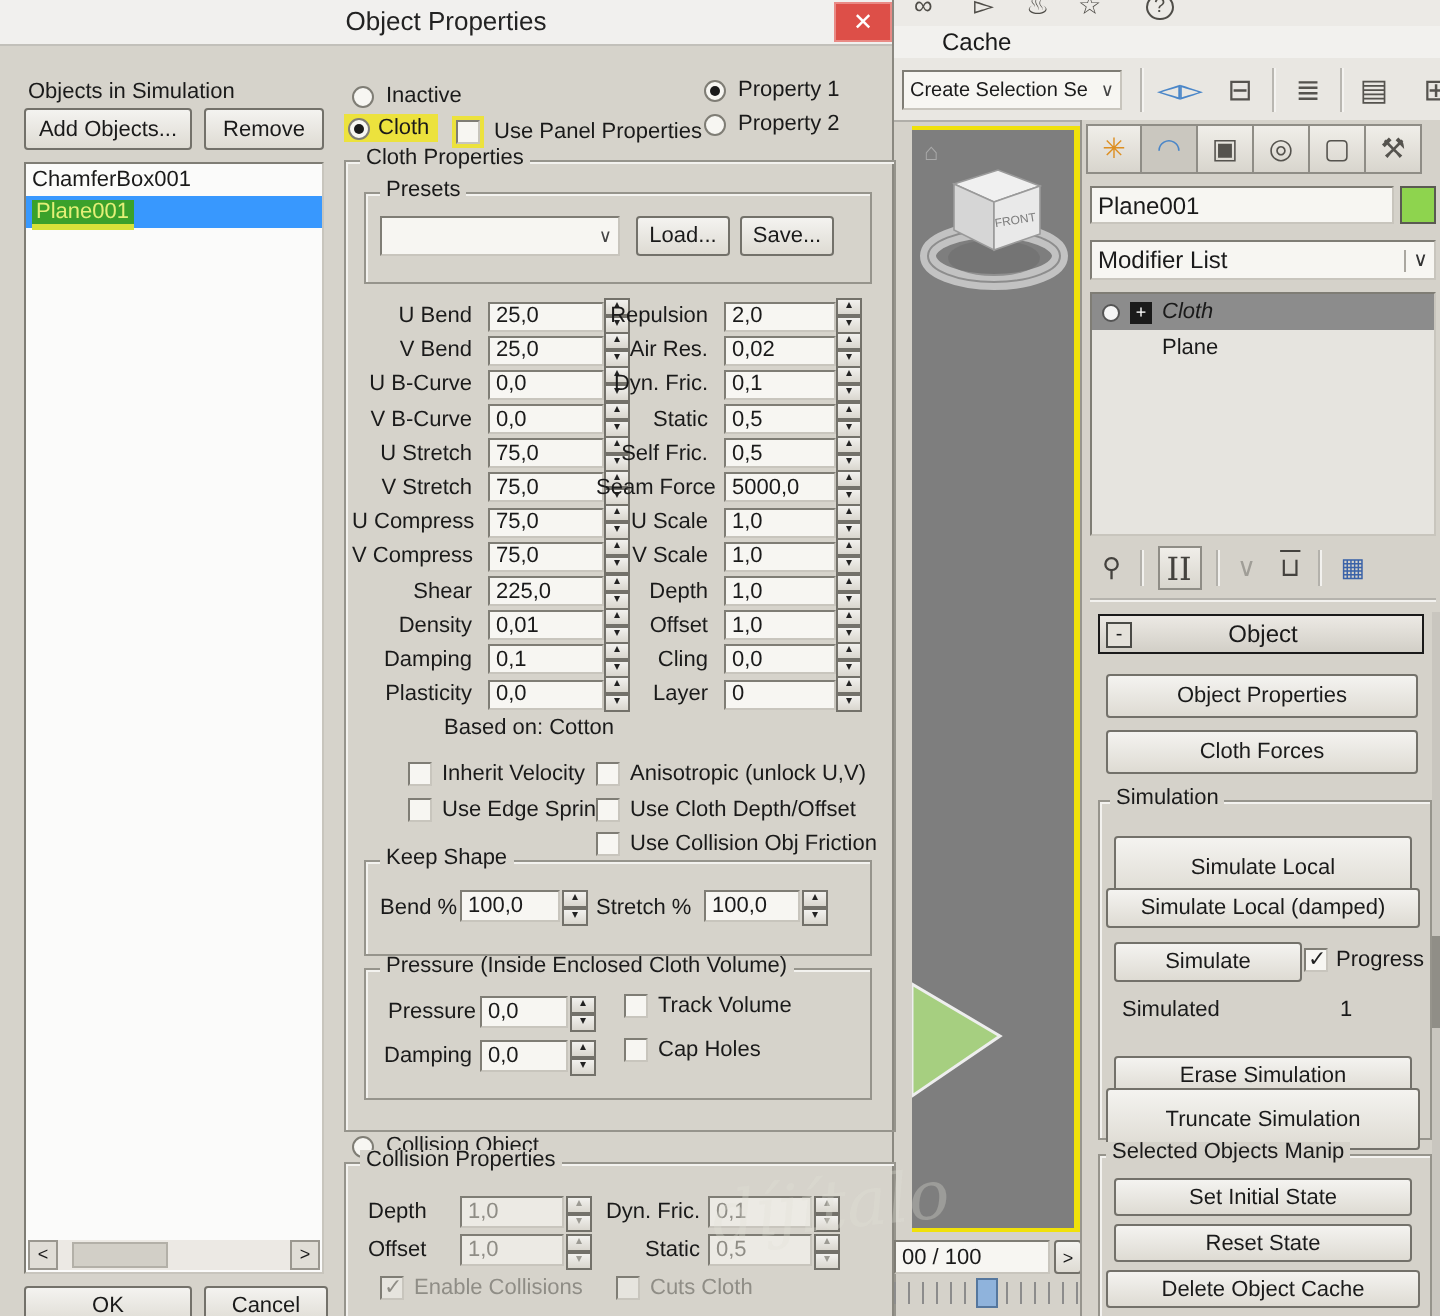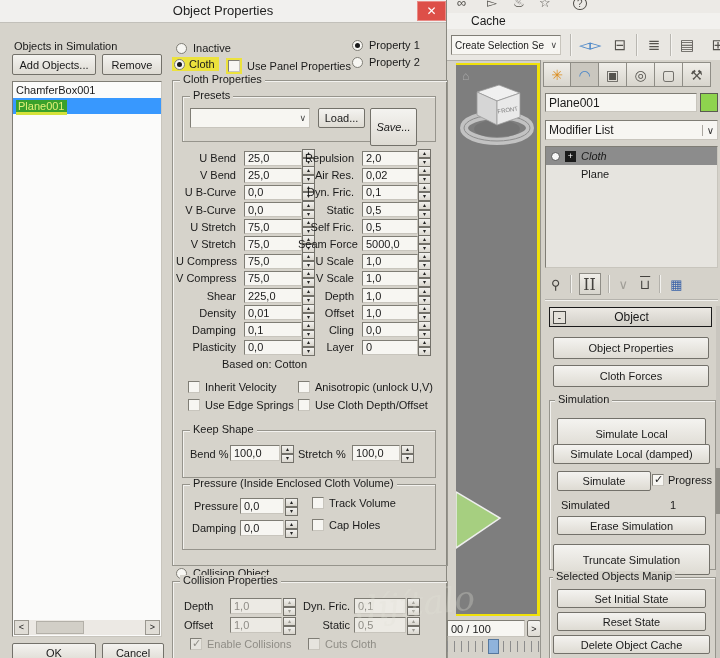--- a/index.html
+++ b/index.html
@@ -161,21 +161,21 @@
     <div class="abs grp" style="left:172px;top:80px;width:274px;height:484px;"></div>
     <span class="leg abs" style="left:180px;top:74px;">Cloth Properties</span>
 
     <div class="abs grp" style="left:182px;top:96px;width:252px;height:44px;"></div>
     <span class="leg abs" style="left:190px;top:90px;">Presets</span>
     <div class="abs fld" style="left:190px;top:108px;width:120px;height:20px;">
       <span></span>
       <span style="margin-left:auto;font-size:9px;color:#444;">∨</span>
     </div>
     <div class="abs btn" style="left:318px;top:108px;width:47px;height:20px;">Load...</div>
-    <div class="abs btn" style="left:370px;top:108px;width:47px;height:38px;font-style:italic;">Save...</div>
+    <div class="abs btn" style="left:370px;top:108px;width:47px;height:20px;">Save...</div>
 
     <div id="leftfields" class="abs" style="left:176px;top:149px;width:141px;">
         <div class="frow" style="grid-template-columns: 64px 4px 58px 13px;">
           <span class="flab">U Bend</span>
           <span></span>
           <span class="fld">25,0</span>
           <span class="spin">
             <span>▴</span>
             <span>▾</span>
           </span>
@@ -385,38 +385,42 @@
           <span></span>
           <span class="fld">0</span>
           <span class="spin">
             <span>▴</span>
             <span>▾</span>
           </span>
         </div>
       </div>
     <div class="abs rowlab" style="left:186px;top:358px;padding-left:36px;">Based on: Cotton</div>
 
-    <div id="cbsleft" class="abs" style="left:188px;top:378px;">
+    <div id="cbsleft" class="abs" style="left:204px;top:378px;">
         <label class="cbrow">
           <span class="cb"></span>
           <span>Inherit Velocity</span>
         </label>
         <label class="cbrow">
           <span class="cb"></span>
           <span>Use Edge Springs</span>
         </label>
       </div>
     <div id="cbsright" class="abs" style="left:298px;top:378px;">
         <label class="cbrow">
           <span class="cb"></span>
           <span>Anisotropic (unlock U,V)</span>
         </label>
         <label class="cbrow">
           <span class="cb"></span>
           <span>Use Cloth Depth/Offset</span>
+        </label>
+        <label class="cbrow">
+          <span class="cb"></span>
+          <span>Use Collision Obj Friction</span>
         </label>
       </div>
 
     <div class="abs grp" style="left:182px;top:430px;width:252px;height:46px;"></div>
     <span class="leg abs" style="left:190px;top:424px;">Keep Shape</span>
     <div class="abs rowlab" style="left:190px;top:448px;">Bend %</div>
     <div class="abs fld" style="left:230px;top:445px;width:50px;height:16px;">100,0</div>
     <div class="abs spin" style="left:281px;top:445px;height:16px;">
         <span>▴</span>
         <span>▾</span>
@@ -587,21 +591,21 @@
   <span class="mleg abs" style="left:555px;top:394px;">Simulation</span>
   <div class="abs btn" style="left:557px;top:418px;width:149px;height:31px;">Simulate Local</div>
   <div class="abs btn" style="left:553px;top:444px;width:157px;height:20px;">Simulate Local (damped)</div>
   <div class="abs btn" style="left:557px;top:471px;width:94px;height:20px;">Simulate</div>
   <div class="abs" style="left:652px;top:474px;display:flex;gap:4px;align-items:center;">
     <span class="cb on"></span>
     <span>Progress</span>
   </div>
   <div class="abs rowlab" style="left:561px;top:499px;">Simulated</div>
   <div class="abs rowlab" style="left:670px;top:499px;">1</div>
-  <div class="abs btn" style="left:557px;top:516px;width:149px;height:19px;text-align:right;">Erase Simulation</div>
+  <div class="abs btn" style="left:557px;top:528px;width:149px;height:19px;text-align:right;">Erase Simulation</div>
   <div class="abs btn" style="left:553px;top:544px;width:157px;height:31px;">Truncate Simulation</div>
 
   <div class="abs mgrp" style="left:549px;top:577px;width:165px;height:81px;"></div>
   <span class="mleg abs" style="left:553px;top:571px;">Selected Objects Manip</span>
   <div id="manipbtns">
       <div class="abs btn" style="left: 557px; top: 589px; width: 149px; height: 19px;">Set Initial State</div>
       <div class="abs btn" style="left: 557px; top: 612px; width: 149px; height: 19px;">Reset State</div>
       <div class="abs btn" style="left: 553px; top: 635px; width: 157px; height: 19px;">Delete Object Cache</div>
     </div>
 

